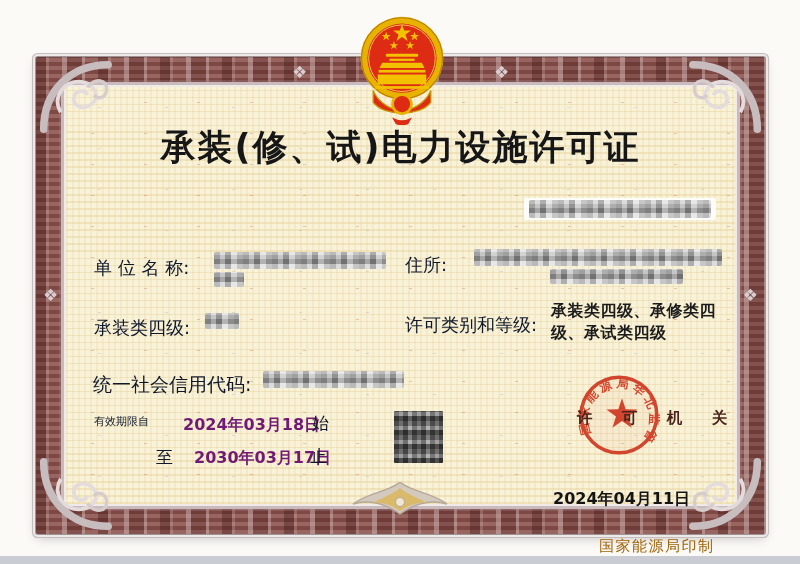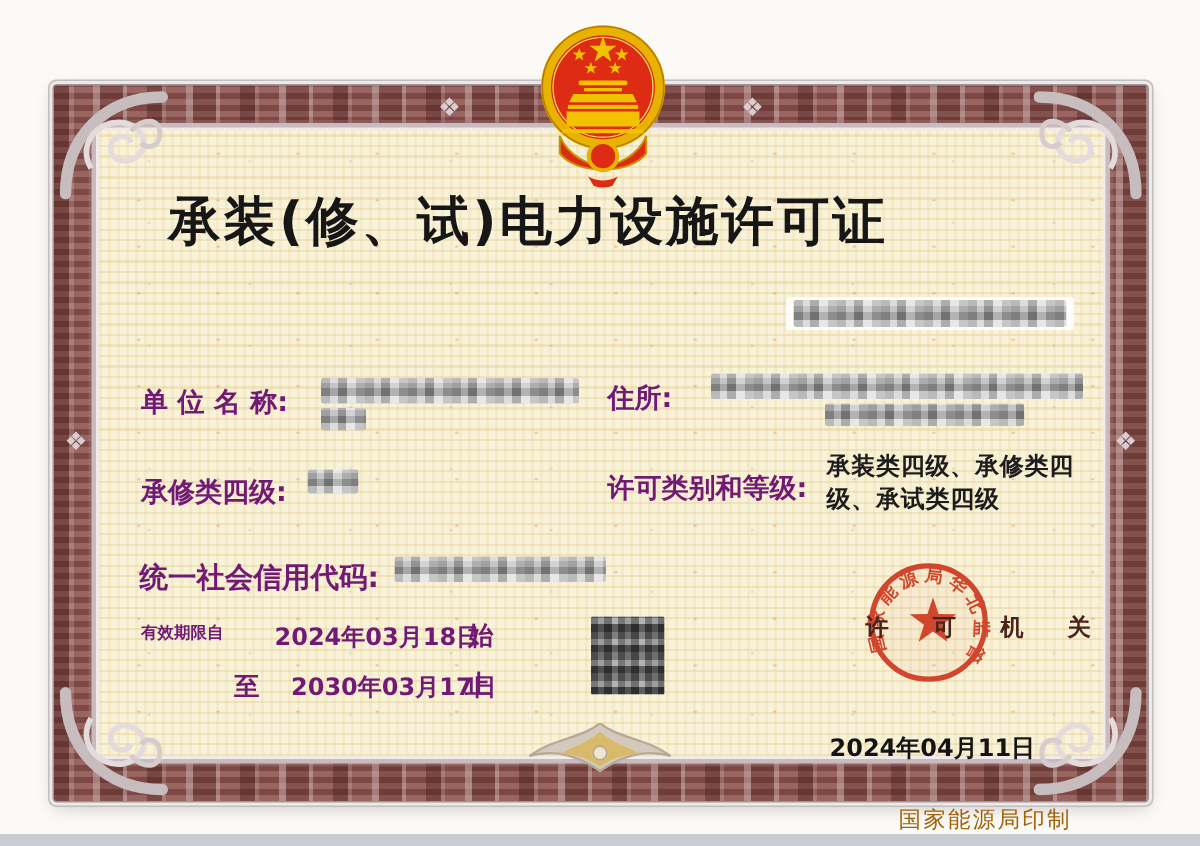--- a/index.html
+++ b/index.html
@@ -33,25 +33,25 @@
       radial-gradient(rgba(90,110,190,.18) 1px, transparent 1.4px),
       repeating-linear-gradient(0deg, rgba(222,192,118,.30) 0 1.5px, transparent 1.5px 7px),
       repeating-linear-gradient(90deg, rgba(222,192,118,.16) 0 2px, transparent 2px 6px);
     background-size:53px 31px, 67px 41px, auto, auto;
     box-shadow:0 0 0 2px #f0eae9, 0 0 0 5px #c9bbbd, 0 0 0 7px rgba(160,130,130,.35);
   }
   .flourish{width:74px;height:74px;z-index:3;}
   .orn{color:#d8ced1;font-size:17px;z-index:3;line-height:1;}
   
   .title{
-    left:36px;width:632px;top:124px;text-align:center;
+    left:36px;width:729px;top:124px;text-align:center;
     font-size:35px;font-weight:bold;color:#161616;letter-spacing:2px;
     white-space:nowrap;z-index:5;
   }
-  .lbl{font-weight:bold;color:#701a75;white-space:nowrap;font-size:18px;z-index:5;}
+  .lbl{font-weight:normal;color:#0f172a;white-space:nowrap;font-size:18px;z-index:5;}
   .val{color:#701a75;white-space:nowrap;z-index:5;}
   .classval{
     left:551px;top:300px;width:182px;font-size:16px;font-weight:bold;
     color:#1c1c1c;line-height:22px;letter-spacing:.5px;z-index:5;
     word-break:break-all;
   }
   
   .mosaic{
     border-radius:2px;z-index:5;
     background-image:
@@ -148,21 +148,21 @@
 </div>
 
 <span class="abs lbl" style="left:94px;top:256px;">单 位 名 称:</span>
 <div class="abs mosaic" style="left:214px;top:252px;width:172px;height:17px;"></div>
 <div class="abs mosaic" style="left:214px;top:272px;width:30px;height:15px;"></div>
 
 <span class="abs lbl" style="left:405px;top:253px;">住所:</span>
 <div class="abs mosaic" style="left:474px;top:249px;width:248px;height:17px;"></div>
 <div class="abs mosaic" style="left:550px;top:269px;width:133px;height:15px;"></div>
 
-<span class="abs lbl" style="left:94px;top:316px;">承修类四级:</span>
+<span class="abs lbl" style="left:94px;top:316px;">承装类四级:</span>
 <div class="abs mosaic" style="left:205px;top:313px;width:34px;height:16px;"></div>
 
 <span class="abs lbl" style="left:405px;top:313px;">许可类别和等级:</span>
 <div class="abs classval">承装类四级、承修类四级、承试类四级</div>
 
 <span class="abs lbl" style="left:93px;top:372px;font-size:19px;">统一社会信用代码:</span>
 <div class="abs mosaic" style="left:263px;top:371px;width:141px;height:17px;"></div>
 
 <span class="abs lbl" style="left:94px;top:414px;font-size:11px;">有效期限自</span>
 <span class="abs val" style="left:183px;top:415px;font-size:16px;font-weight:bold;">2024年03月18日</span>

